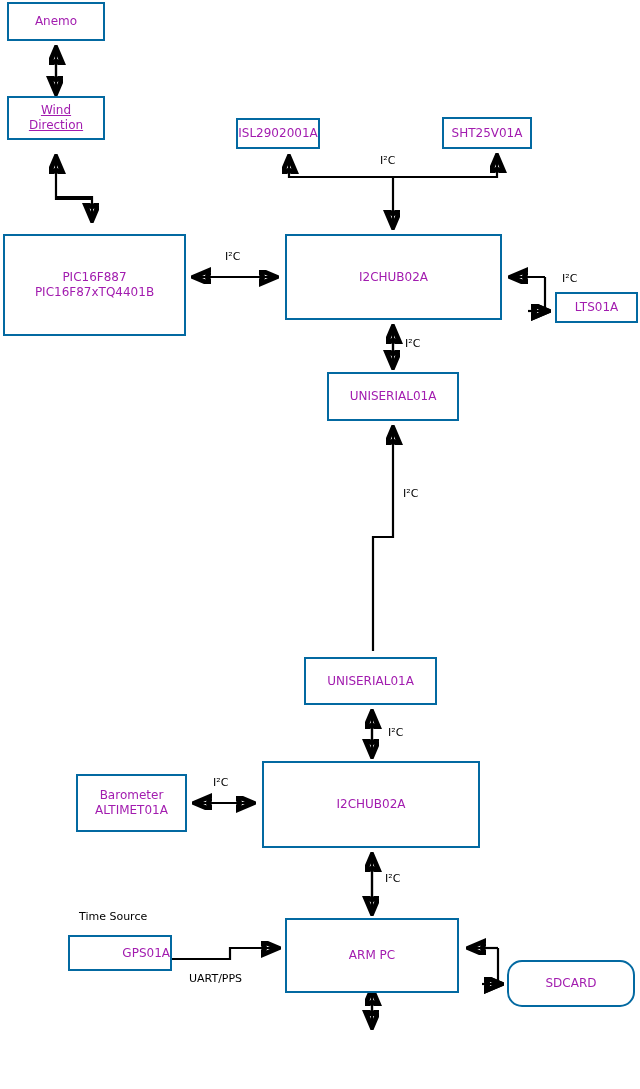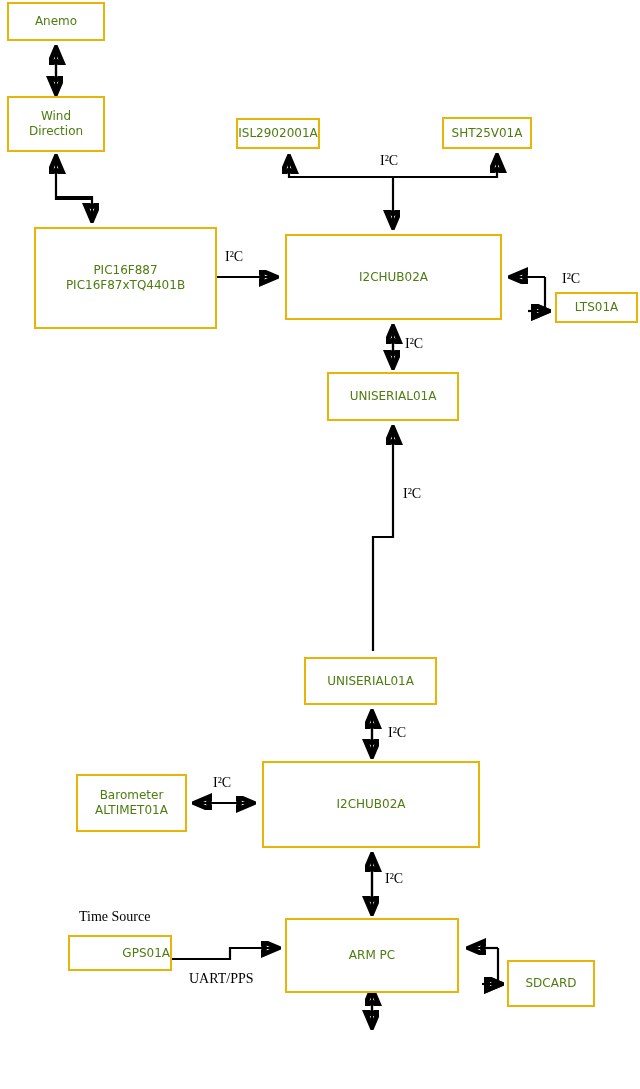--- a/index.html
+++ b/index.html
@@ -1,22 +1,22 @@
 <!DOCTYPE html>
 <html><head>
 <meta charset="utf-8">
 <style>
   html,body{margin:0;padding:0;background:#ffffff;}
   body{font-family:"DejaVu Sans","Liberation Sans",sans-serif;}
   #canvas{position:relative;width:640px;height:1089px;background:#ffffff;overflow:hidden;}
-  .node{position:absolute;box-sizing:border-box;border:2px solid #eab308;background:#ffffff;
+  .node{position:absolute;box-sizing:border-box;border:2px solid #0369a1;background:#ffffff;
         display:flex;align-items:center;justify-content:center;text-align:center;
-        font-size:12px;line-height:15px;color:#4d7c0f;}
+        font-size:12px;line-height:15px;color:#a21caf;}
   .node span{display:block;}
-  .lbl{position:absolute;font-size:14px;color:#000000;white-space:nowrap;line-height:13px;font-family:Liberation Serif, serif;}
+  .lbl{position:absolute;font-size:11px;color:#000000;white-space:nowrap;line-height:13px;}
   svg.wires{position:absolute;left:0;top:0;width:640px;height:1089px;overflow:visible;}
   svg.wires path,svg.wires line{stroke:#000000;stroke-width:2.2;fill:none;}
 </style>
 </head>
 <body>
 
 <div id="canvas">
 
   <svg class="wires" viewBox="0 0 640 1089" xmlns="http://www.w3.org/2000/svg">
     <defs>
@@ -63,25 +63,25 @@
     <line x1="482" y1="984" x2="500" y2="984" marker-end="url(#ah)"></line>
 
     <line x1="372" y1="1024" x2="372" y2="990" marker-end="url(#ah)"></line>
     <line x1="372" y1="992" x2="372" y2="1026" marker-end="url(#ah)"></line>
   </svg>
 
   <div class="node" style="left:7px;top:2px;width:98px;height:39px;">
     <span>Anemo</span>
   </div>
 
-  <div class="node" style="left:7px;top:96px;width:98px;height:56px;">
+  <div class="node" style="left:7px;top:96px;width:98px;height:44px;text-decoration:underline;">
     <span>Wind<br>Direction</span>
   </div>
 
-  <div class="node" style="left:3px;top:227px;width:183px;height:102px;margin-left:31px;">
+  <div class="node" style="left:3px;top:234px;width:183px;height:102px;">
     <span>PIC16F887<br>PIC16F87xTQ4401B</span>
   </div>
 
   <div class="node" style="left:236px;top:118px;width:84px;height:31px;">
     <span>ISL2902001A</span>
   </div>
 
   <div class="node" style="left:442px;top:117px;width:90px;height:32px;">
     <span>SHT25V01A</span>
   </div>
@@ -111,21 +111,21 @@
   </div>
 
   <div class="node" style="left:68px;top:935px;width:104px;height:36px;justify-content:flex-end;">
     <span>GPS01A</span>
   </div>
 
   <div class="node" style="left:285px;top:918px;width:174px;height:75px;">
     <span>ARM PC</span>
   </div>
 
-  <div class="node" style="left:507px;top:960px;width:88px;height:47px;">
+  <div class="node" style="left:507px;top:960px;width:128px;height:47px;border-radius:15px;">
     <span>SDCARD</span>
   </div>
 
 
   <div class="lbl" style="left:225px;top:250px;">I²C</div>
   <div class="lbl" style="left:380px;top:154px;">I²C</div>
   <div class="lbl" style="left:562px;top:272px;">I²C</div>
   <div class="lbl" style="left:405px;top:337px;">I²C</div>
   <div class="lbl" style="left:403px;top:487px;">I²C</div>
   <div class="lbl" style="left:388px;top:726px;">I²C</div>

